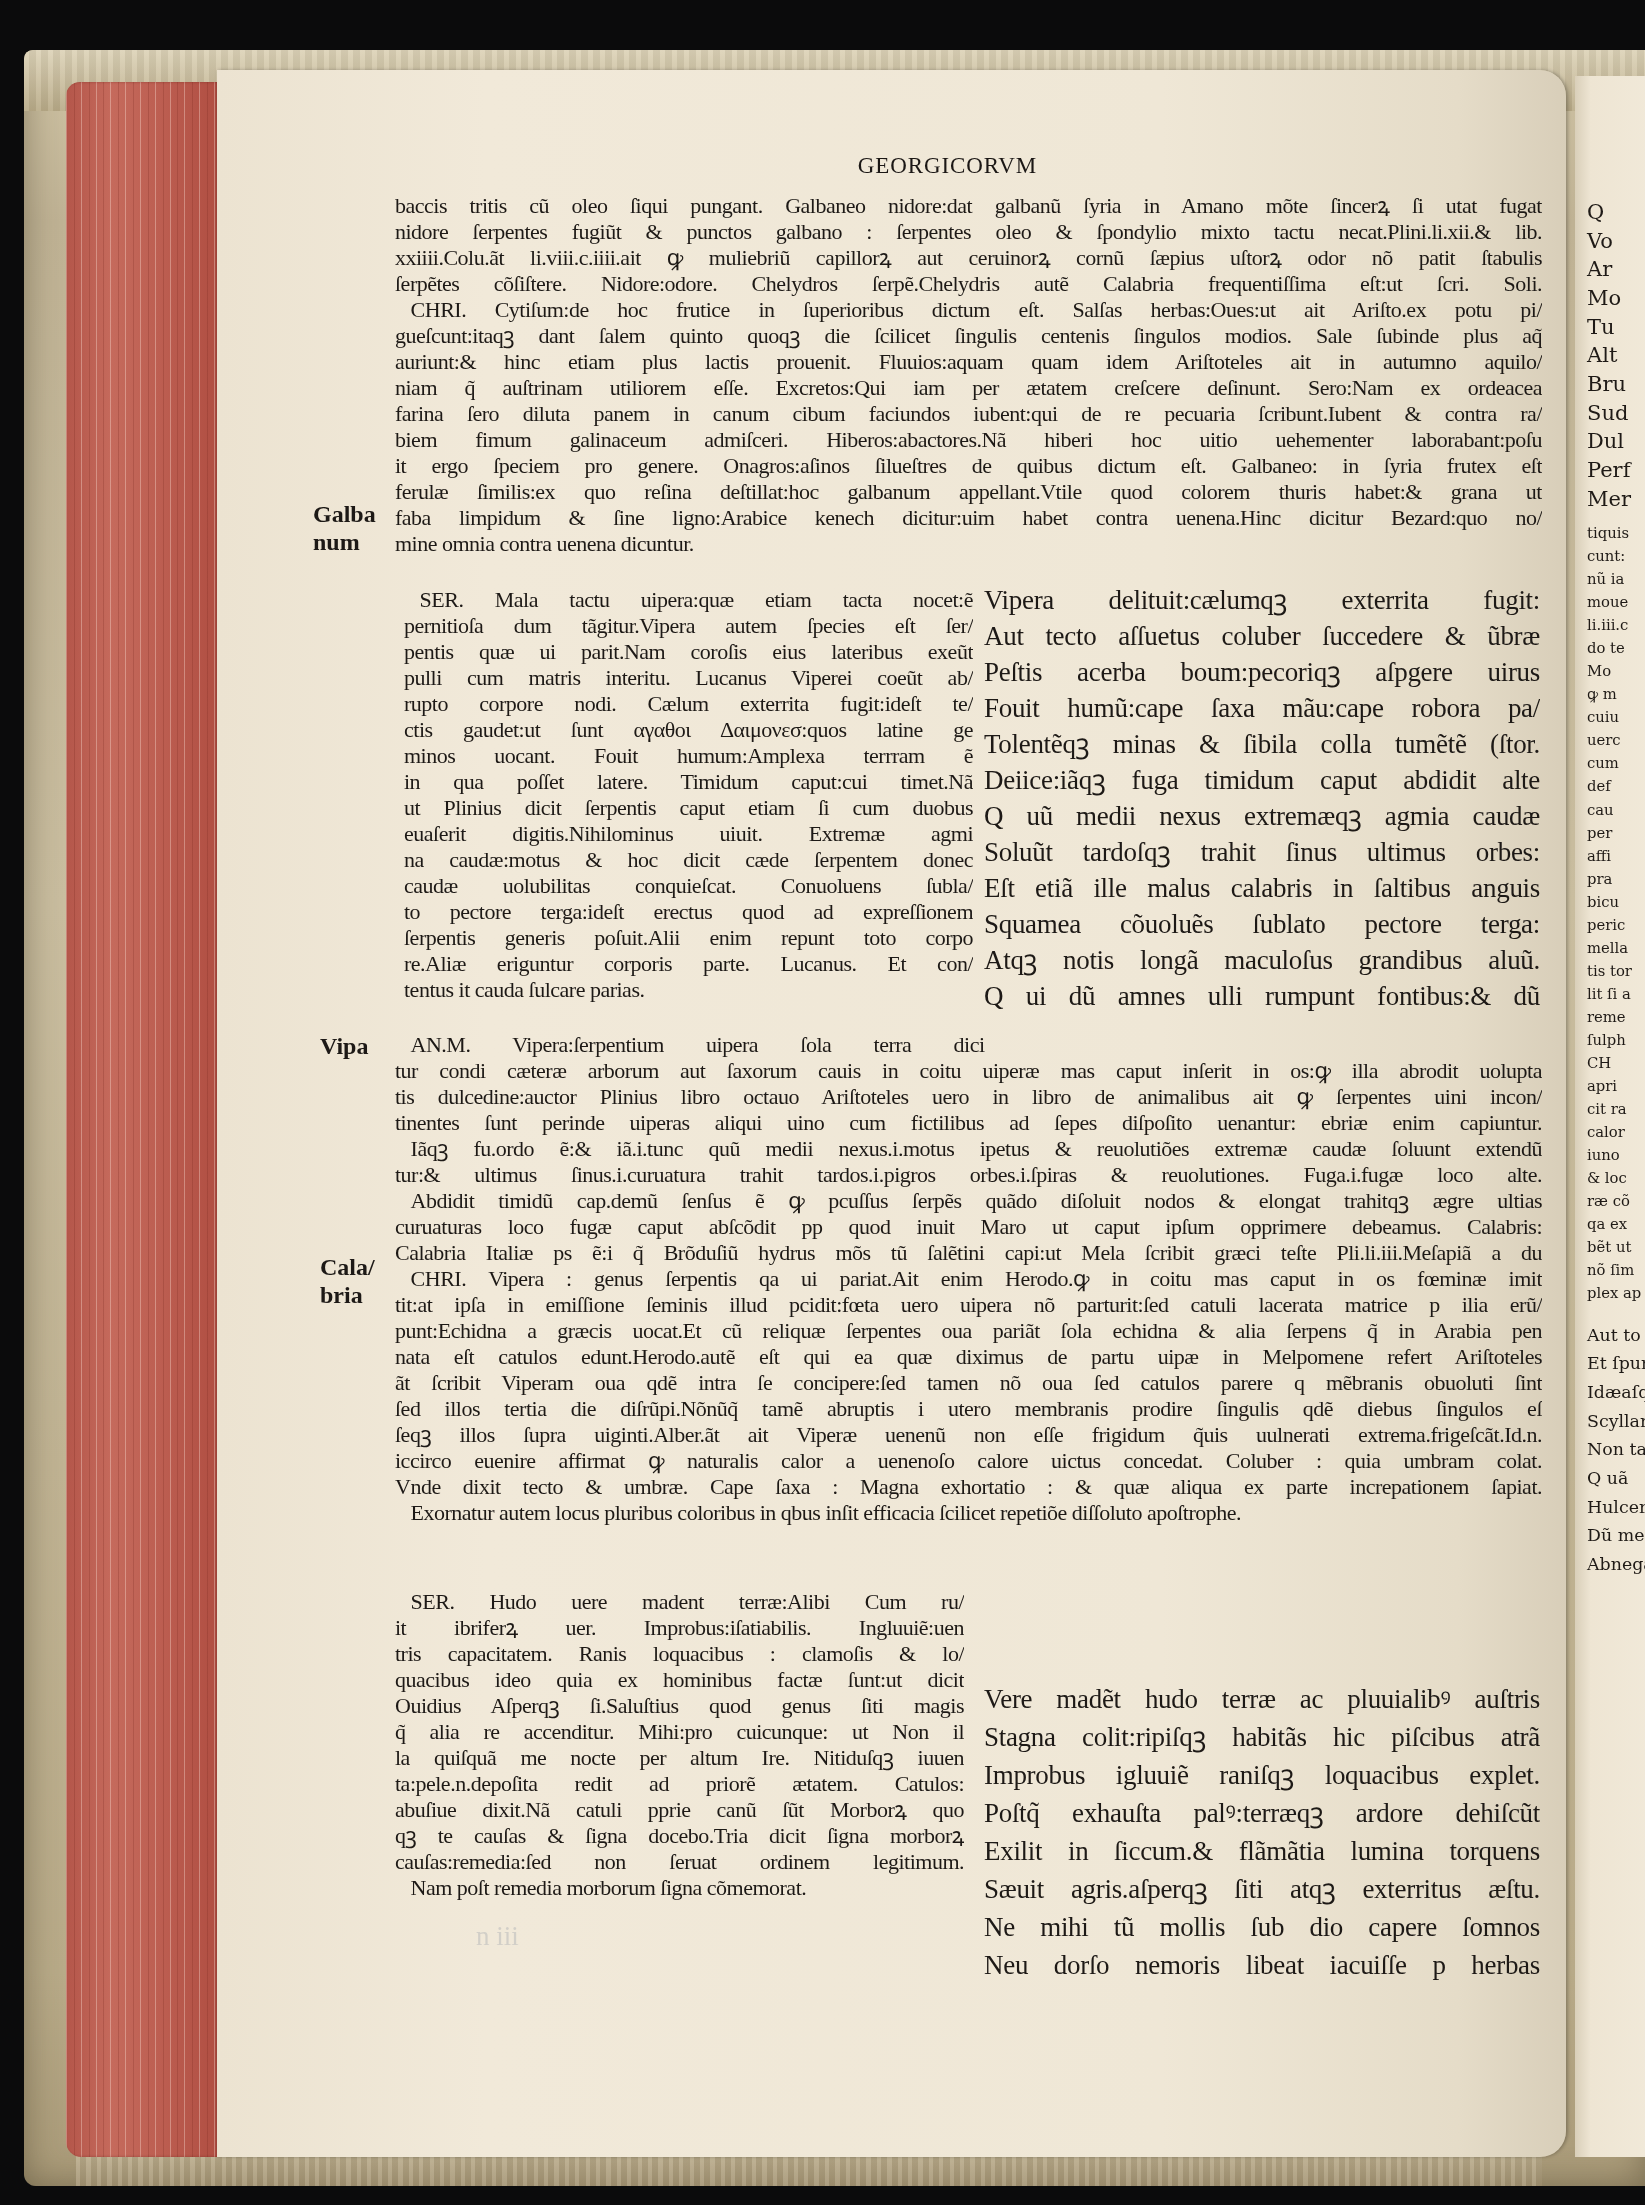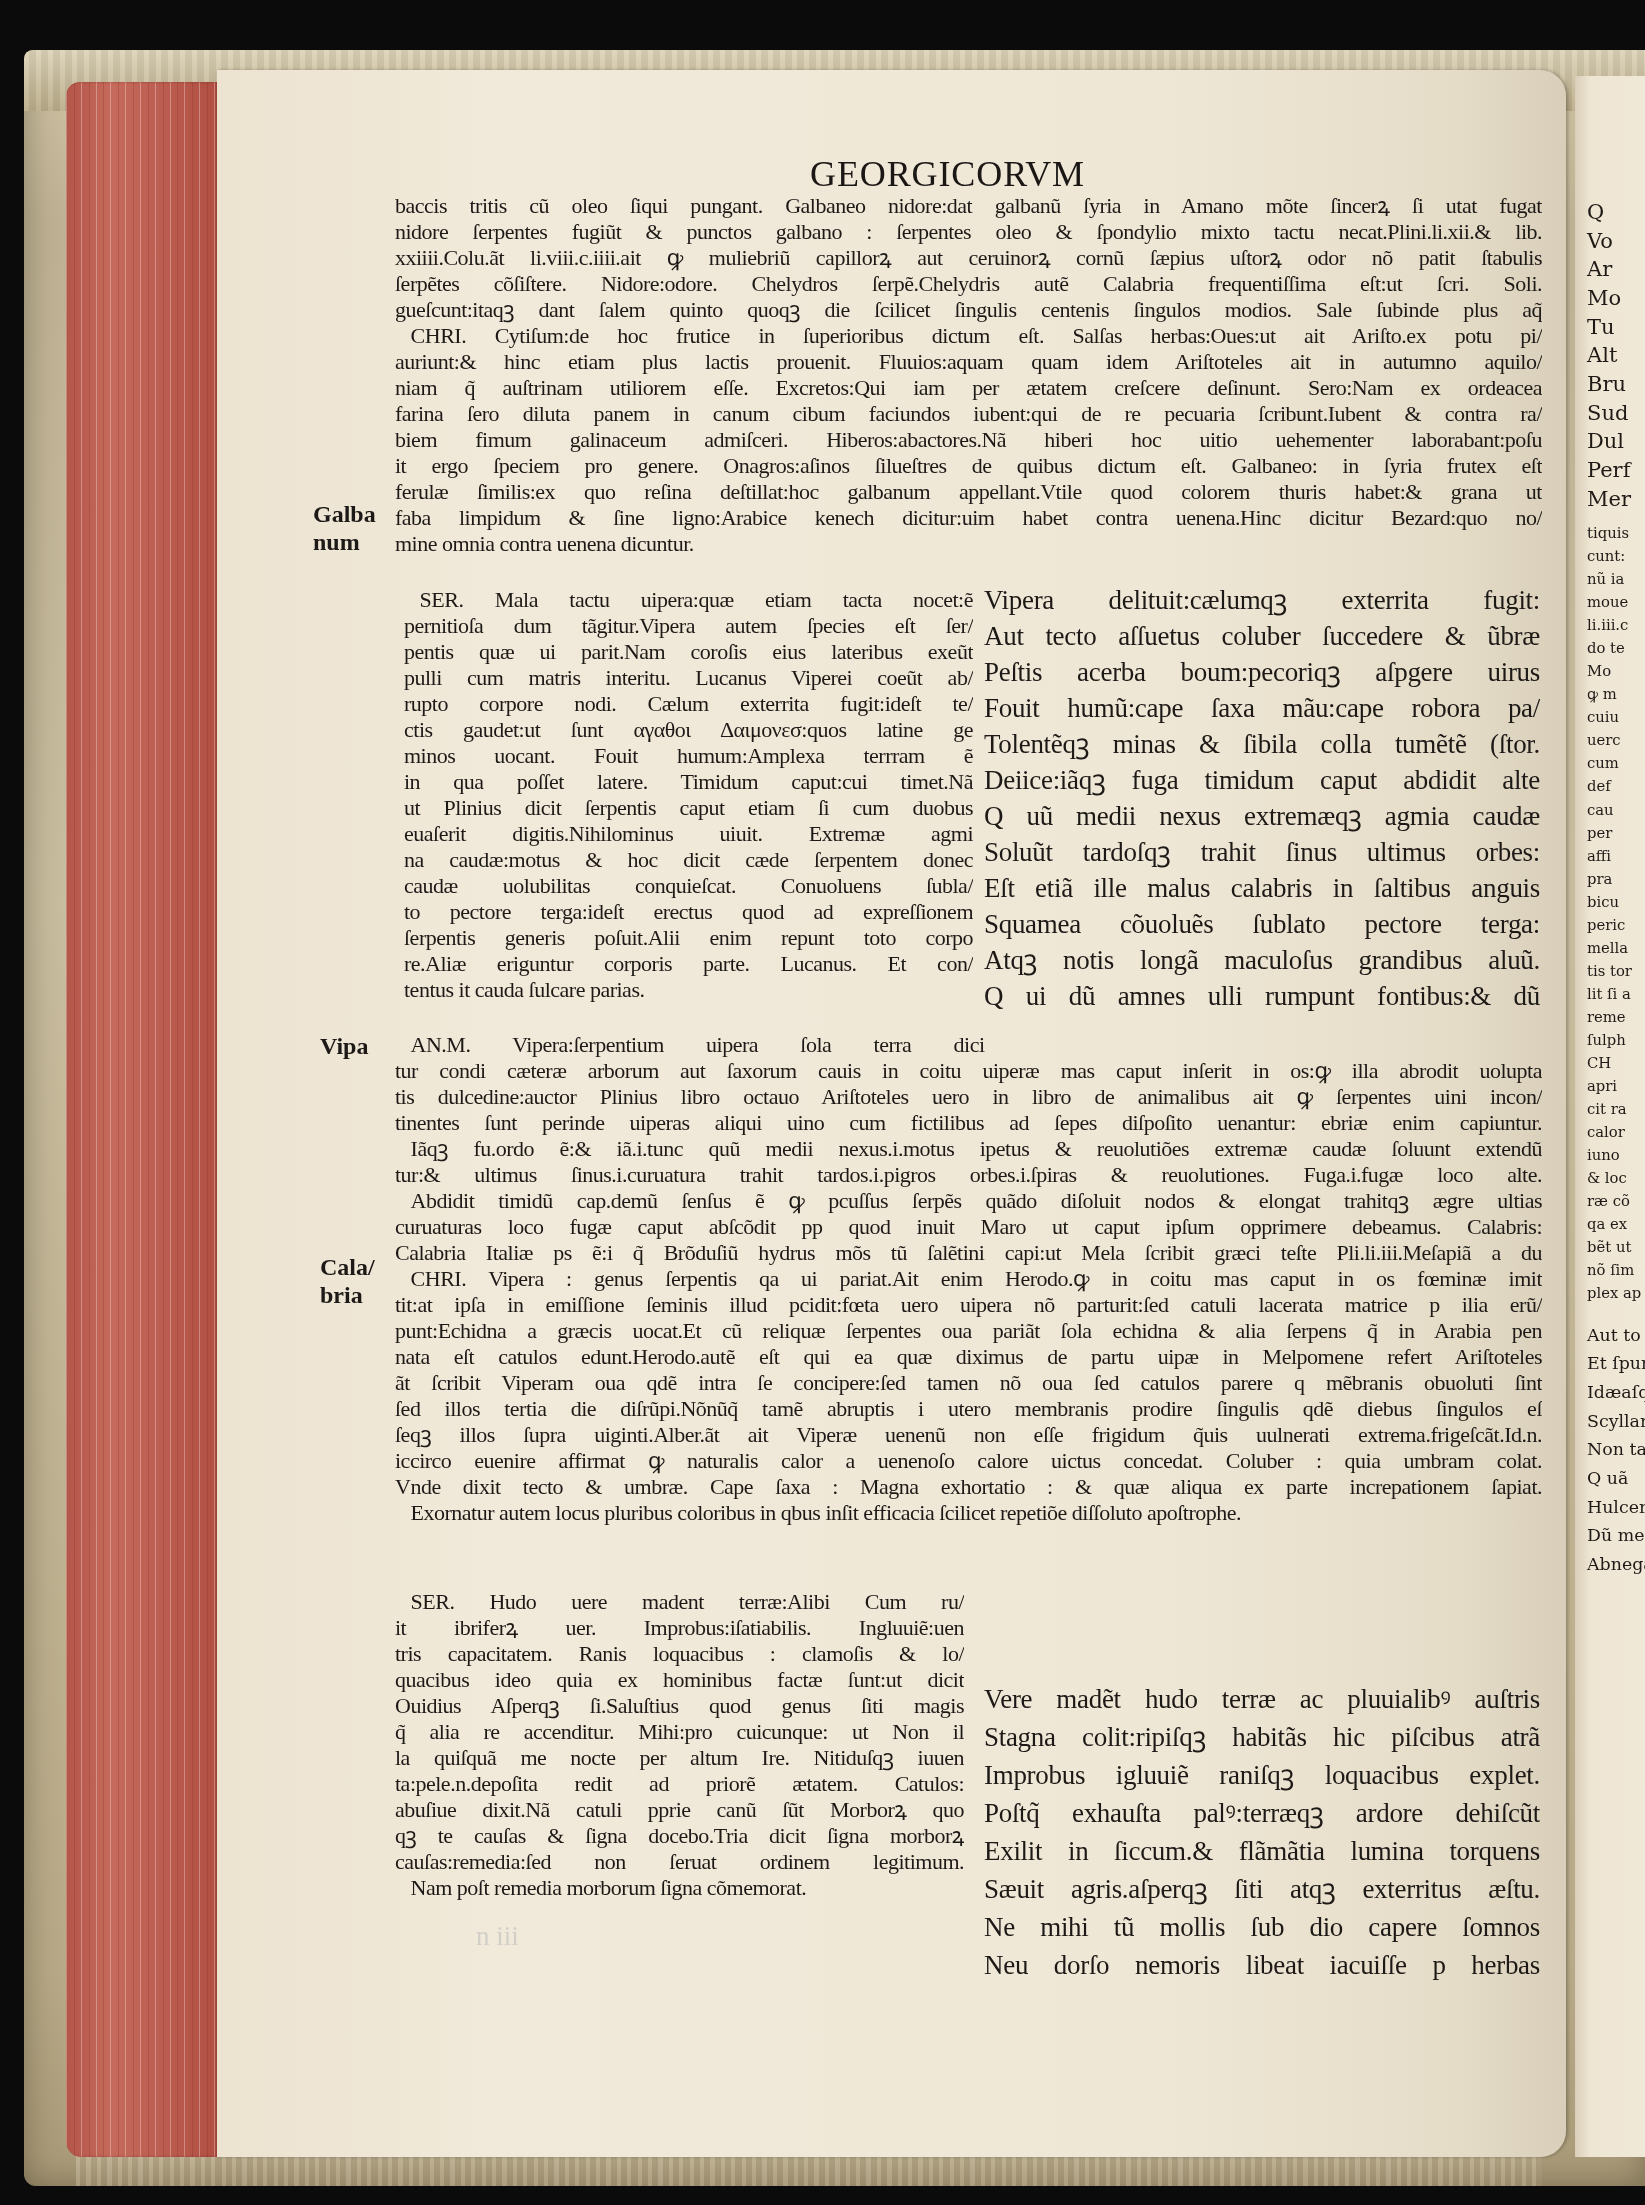--- a/index.html
+++ b/index.html
@@ -44,21 +44,21 @@
     background: linear-gradient(90deg, #d9cfb9 0%, #eee5d3 20%, #f1e9d9 100%);
     overflow: hidden;
   }
   .next-page .np-line {
     position: absolute; left: 12px; white-space: nowrap; color: #1f1a16;
     font-size: 21px; line-height: 1;
   }
   .next-page .np-line.small { font-size: 14.8px; }
   .running-head {
     position: absolute; left: 800px; top: 153px; width: 295px; text-align: center;
-    font-size: 36px; letter-spacing: 0.9px; color: #1b1715;
+    font-size: 23px; letter-spacing: 0.9px; color: #1b1715;
     font-family: "Liberation Serif", "DejaVu Serif", serif;
   }
   .block { position: absolute; color: #1d1916; }
   .line {
     display: block; white-space: nowrap; overflow: hidden;
     font-family: "Liberation Serif", "DejaVu Serif", serif;
     text-align: justify; text-align-last: justify;
   }
   .comment .line { font-size: 22px; line-height: 26px; height: 26px; letter-spacing: -0.5px; }
   .verse .line { font-size: 27px; line-height: 36px; height: 36px; letter-spacing: -0.3px; }
@@ -153,22 +153,22 @@
 <div class="margin-note" style="left:320px; top:1253px;">
   <div>Cala/</div>
   <div>bria</div>
 </div>
 
 <div class="block comment" style="left:395px; top:193px; width:1147px;">
     <span class="line">baccis tritis cũ oleo ſiqui pungant. Galbaneo nidore:dat galbanũ ſyria in Amano mõte ſincerꝝ ſi utat fugat</span>
     <span class="line">nidore ſerpentes fugiũt &amp; punctos galbano : ſerpentes oleo &amp; ſpondylio mixto tactu necat.Plini.li.xii.&amp; lib.</span>
     <span class="line">xxiiii.Colu.ãt li.viii.c.iiii.ait ꝙ muliebriũ capillorꝝ aut ceruinorꝝ cornũ ſæpius uſtorꝝ odor nõ patit ſtabulis</span>
     <span class="line">ſerpẽtes cõſiſtere. Nidore:odore. Chelydros ſerpẽ.Chelydris autẽ Calabria frequentiſſima eſt:ut ſcri. Soli.</span>
+    <span class="line indent">CHRI. Cytiſum:de hoc frutice in ſuperioribus dictum eſt. Salſas herbas:Oues:ut ait Ariſto.ex potu pi/</span>
     <span class="line">gueſcunt:itaqꝫ dant ſalem quinto quoqꝫ die ſcilicet ſingulis centenis ſingulos modios. Sale ſubinde plus aq̃</span>
-    <span class="line indent">CHRI. Cytiſum:de hoc frutice in ſuperioribus dictum eſt. Salſas herbas:Oues:ut ait Ariſto.ex potu pi/</span>
     <span class="line">auriunt:&amp; hinc etiam plus lactis prouenit. Fluuios:aquam quam idem Ariſtoteles ait in autumno aquilo/</span>
     <span class="line">niam q̃ auſtrinam utiliorem eſſe. Excretos:Qui iam per ætatem creſcere deſinunt. Sero:Nam ex ordeacea</span>
     <span class="line">farina ſero diluta panem in canum cibum faciundos iubent:qui de re pecuaria ſcribunt.Iubent &amp; contra ra/</span>
     <span class="line">biem fimum galinaceum admiſceri. Hiberos:abactores.Nã hiberi hoc uitio uehementer laborabant:poſu</span>
     <span class="line">it ergo ſpeciem pro genere. Onagros:aſinos ſilueſtres de quibus dictum eſt. Galbaneo: in ſyria frutex eſt</span>
     <span class="line">ferulæ ſimilis:ex quo reſina deſtillat:hoc galbanum appellant.Vtile quod colorem thuris habet:&amp; grana ut</span>
     <span class="line">faba limpidum &amp; ſine ligno:Arabice kenech dicitur:uim habet contra uenena.Hinc dicitur Bezard:quo no/</span>
     <span class="line last">mine omnia contra uenena dicuntur.</span>
   </div>
 

